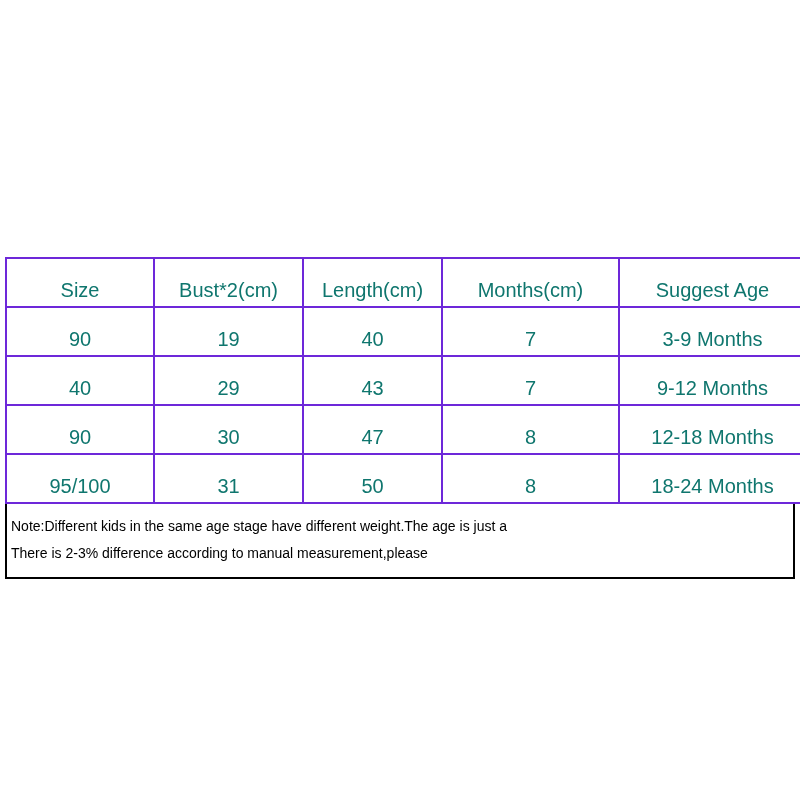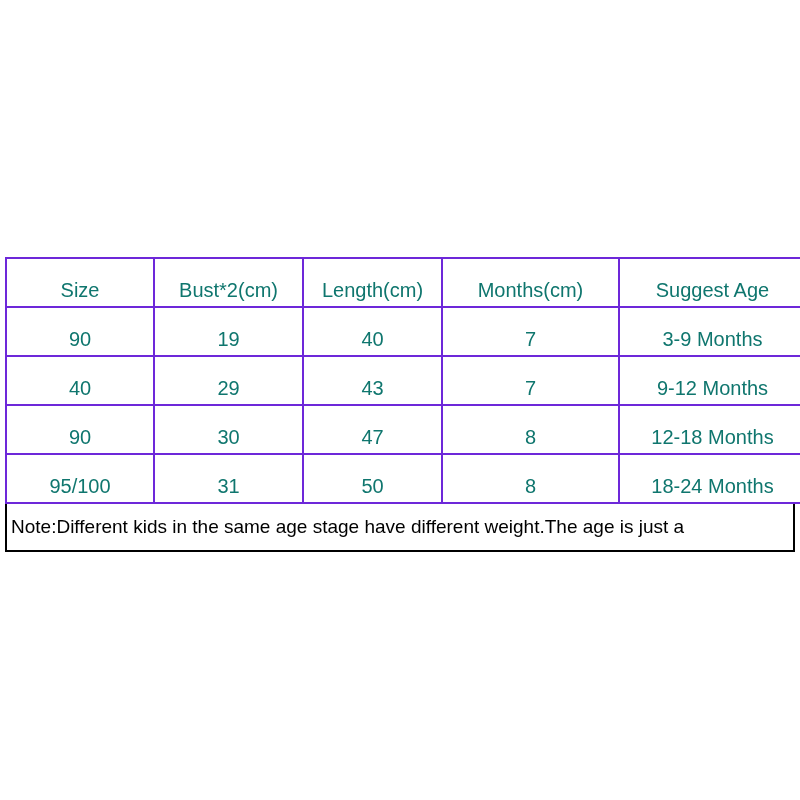--- a/index.html
+++ b/index.html
@@ -53,21 +53,21 @@
 
   .note-box {
     border: 2px solid #000000;
     border-top: 0;
     width: 790px;
     box-sizing: border-box;
     padding: 9px 4px 10px 4px;
     background: #fff;
   }
   .note-line {
-    font-size: 19px;
+    font-size: 14px;
     line-height: 27px;
     white-space: pre-wrap;
     color: #000;
   }
 </style>
 </head>
 <body>
 
 <div class="page">
 
@@ -110,16 +110,17 @@
           <td>31</td>
           <td>50</td>
           <td>8</td>
           <td>18-24 Months</td>
         </tr>
       </tbody>
     </table>
 
     <div class="note-box">
       <div class="note-line">Note:Different kids in the same age stage have different weight.The age is just a</div>
+      <div class="note-line">There is 2-3% difference according to manual measurement,please</div>
     </div>
 
   </div>
 </div>
 
 </body></html>

